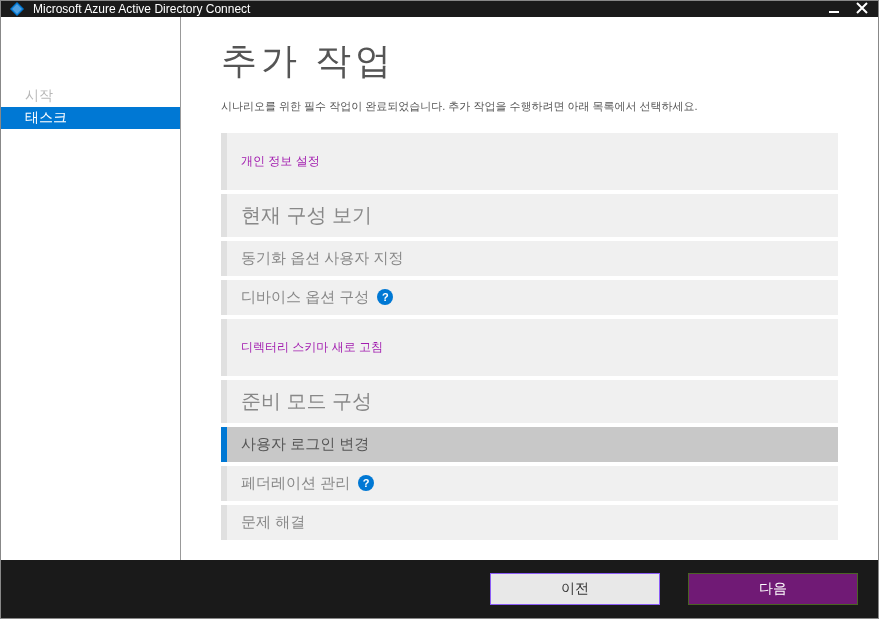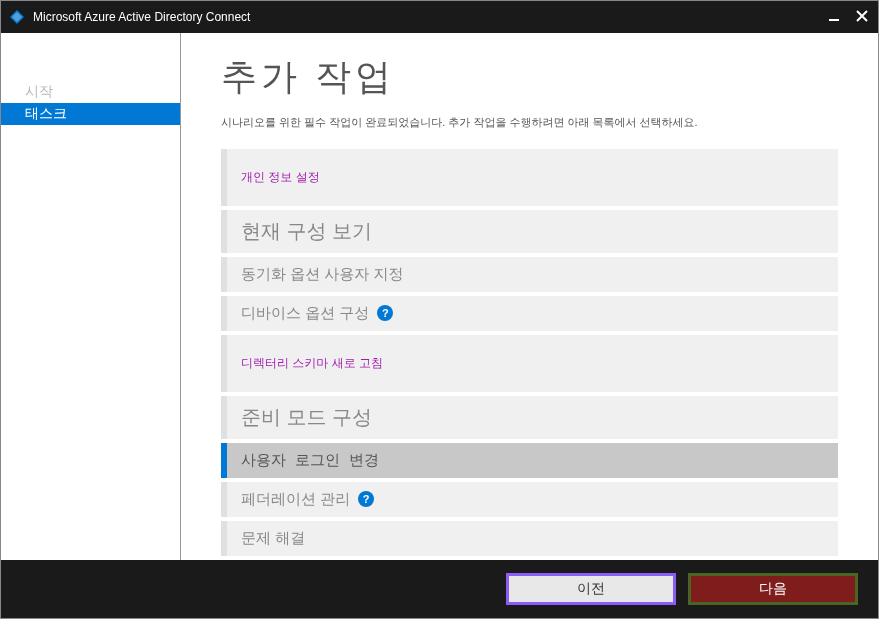--- a/index.html
+++ b/index.html
@@ -16,21 +16,21 @@
     }
     .window {
       width: 879px;
       height: 619px;
       background: white;
       display: flex;
       flex-direction: column;
       border: 1px solid #888;
     }
     .titlebar {
-      height: 32px;
+      height: 16px;
       background: #1a1a1a;
       color: white;
       display: flex;
       align-items: center;
       padding: 0 8px;
       font-size: 12px;
     }
     .titlebar-icon {
       width: 16px;
       height: 16px;
@@ -57,21 +57,21 @@
     .content-area {
       flex: 1;
       display: flex;
       background: white;
       overflow: hidden;
     }
     .sidebar {
       width: 180px;
       background: white;
       border-right: 1px solid #999;
-      padding-top: 48px;
+      padding-top: 68px;
     }
     .sidebar-item {
       padding: 2px 24px;
       font-size: 14px;
       color: #b8b8b8;
       cursor: default;
     }
     .sidebar-item.active {
       background: #0078d4;
       color: #ffffff;
@@ -120,21 +120,20 @@
     .task-item.large {
       font-size: 20px;
       color: #888;
       font-weight: 300;
       min-height: 38px;
     }
     .task-item.selected {
       background: #c8c8c8;
       border-left-color: #0078d4;
       color: #555;
-      font-family: Liberation Mono, monospace;
     }
     .help-icon {
       width: 16px;
       height: 16px;
       border-radius: 50%;
       background: #0078d4;
       color: white;
       font-size: 11px;
       font-weight: bold;
       display: flex;
@@ -147,35 +146,36 @@
       background: #1a1a1a;
       display: flex;
       align-items: center;
       justify-content: flex-end;
       padding: 0 20px;
       gap: 12px;
     }
     .footer-btn {
       width: 170px;
       height: 32px;
-      border: 3px solid #8b5cf6;
+      border: 1px solid #8b5cf6;
       font-size: 14px;
       cursor: pointer;
       display: flex;
       align-items: center;
       justify-content: center;
     }
     .footer-btn.prev {
       background: #e8e8e8;
       color: #333;
     }
     .footer-btn.next {
-      background: #7f1d1d;
+      background: #701a75;
       color: white;
       border-color: #4a6424;
+      margin-left: 16px;
     }
   </style>
 </head>
 <body>
 
 <div class="window">
   <div class="titlebar">
     <div class="titlebar-icon">
       <svg width="16" height="16" viewBox="0 0 16 16">
         <polygon points="8,1 15,8 8,15 1,8" fill="#0078d4"></polygon>

